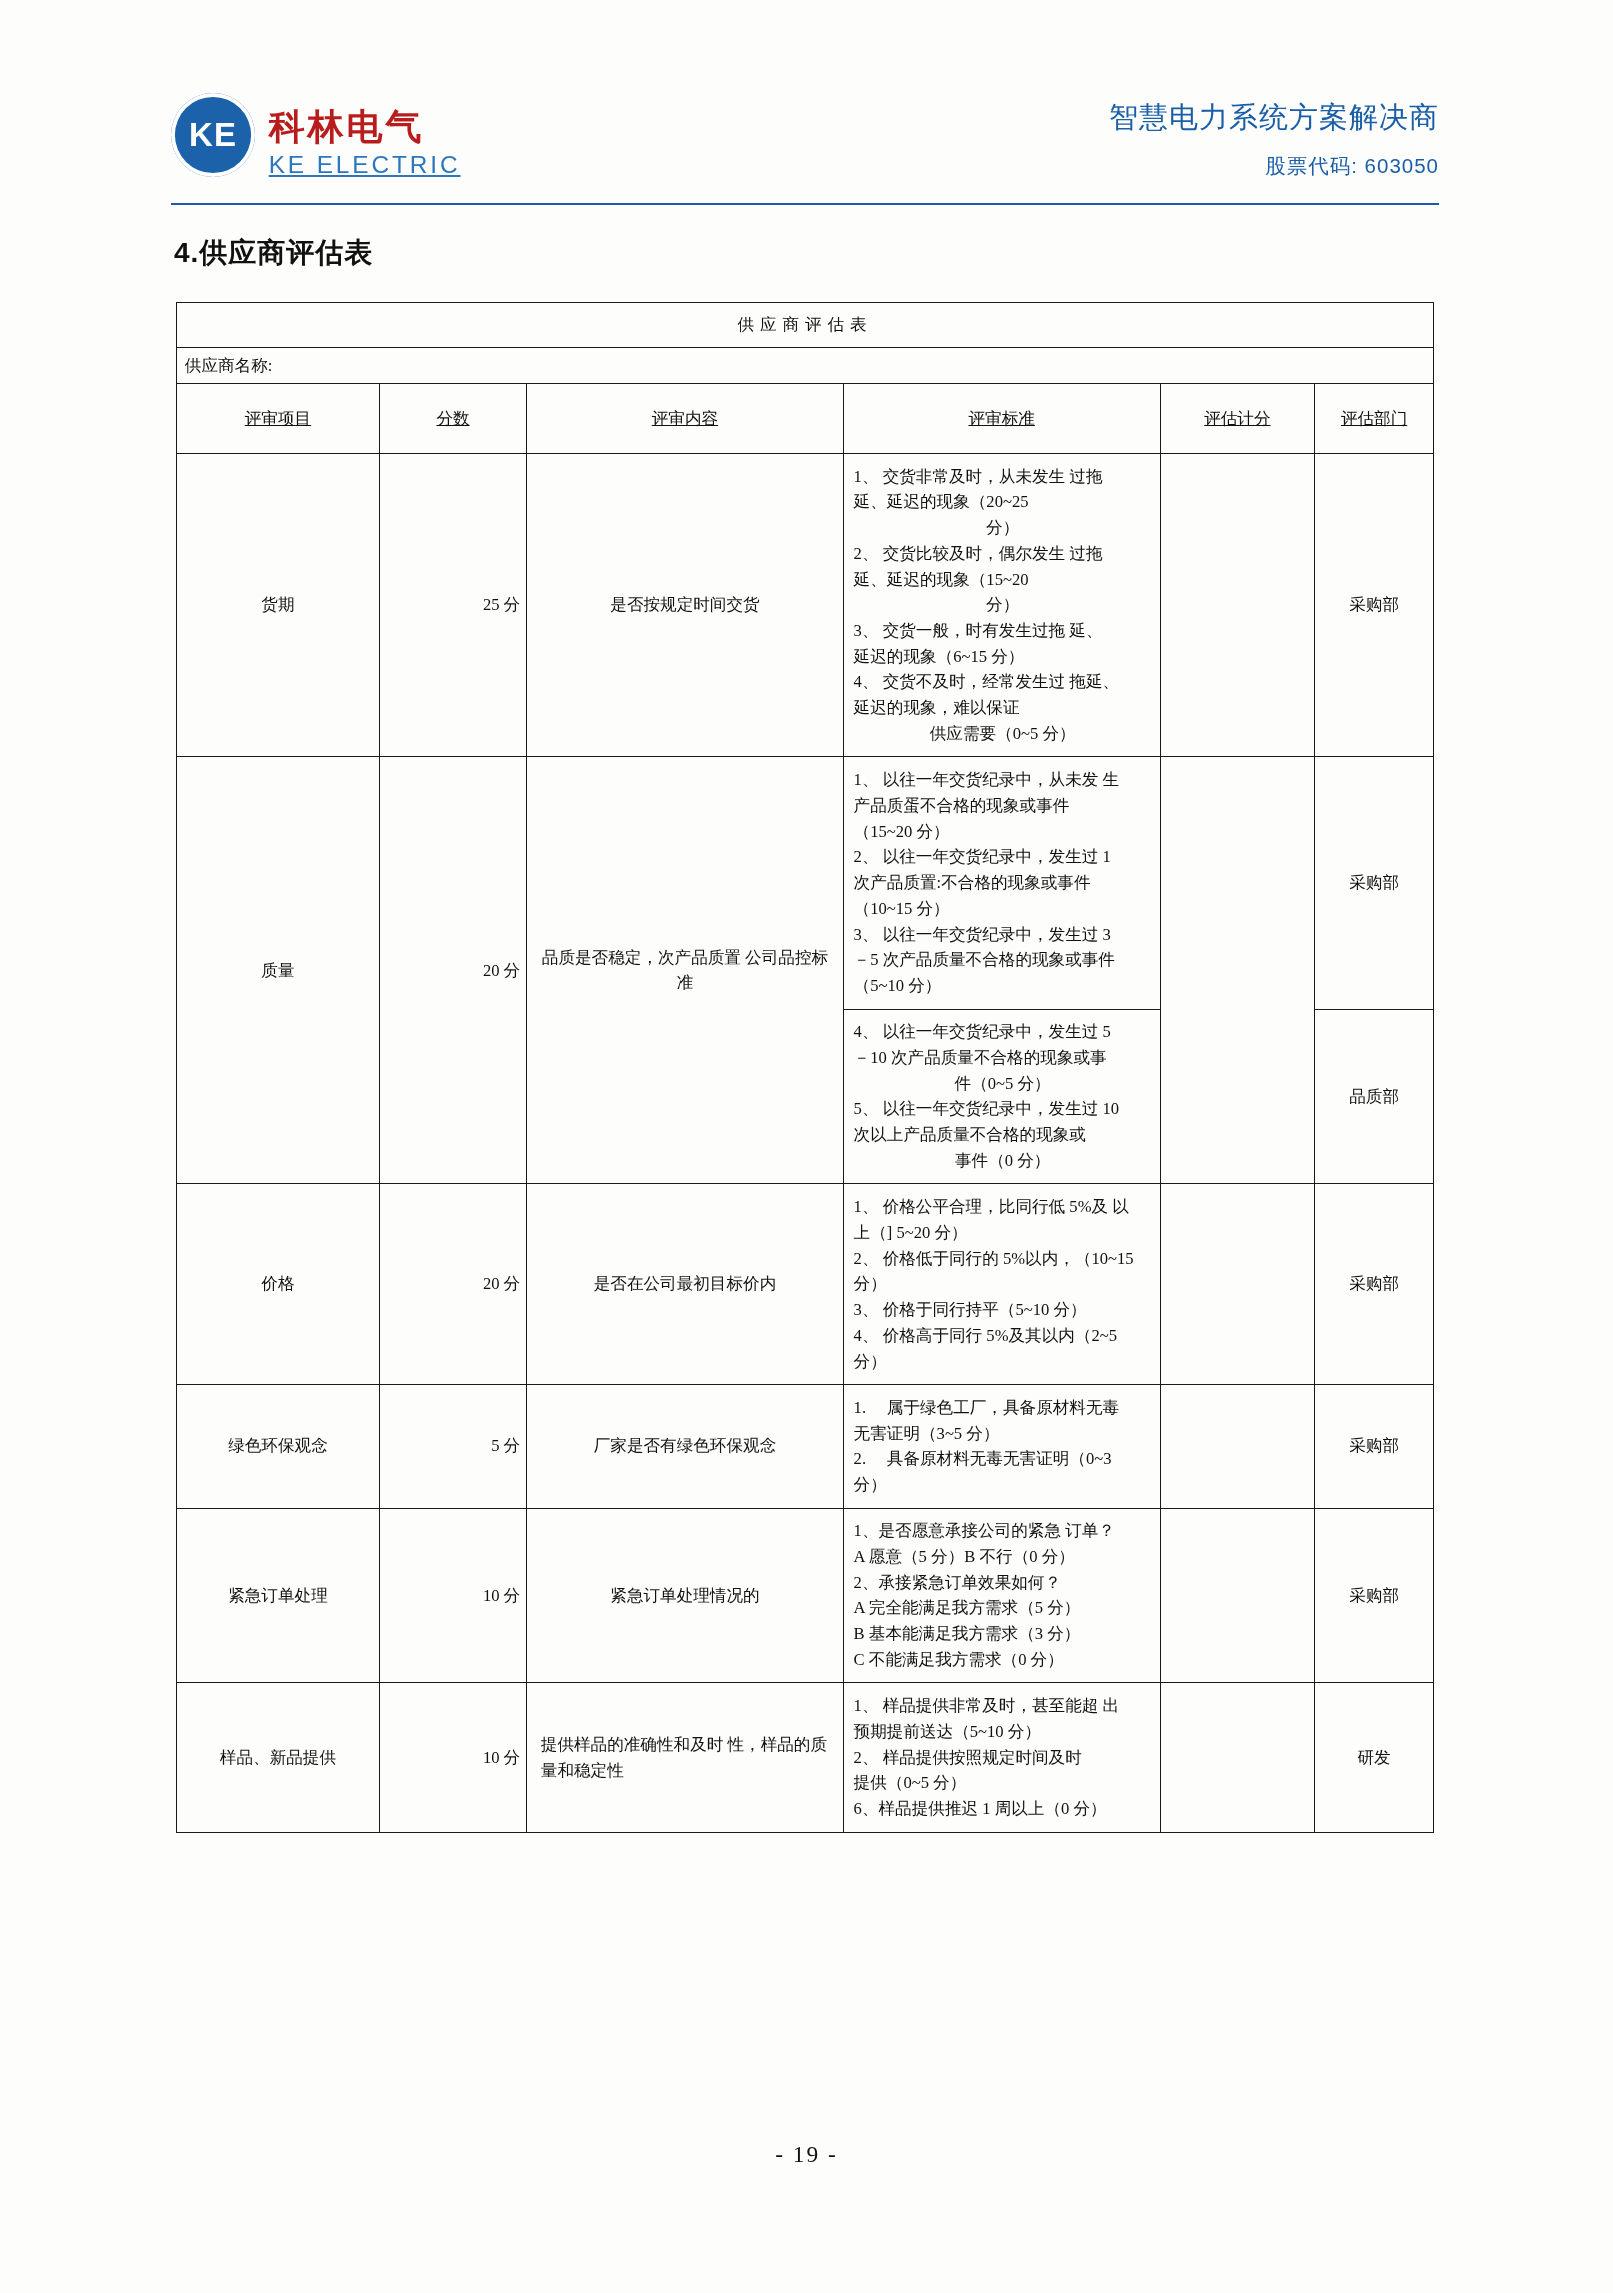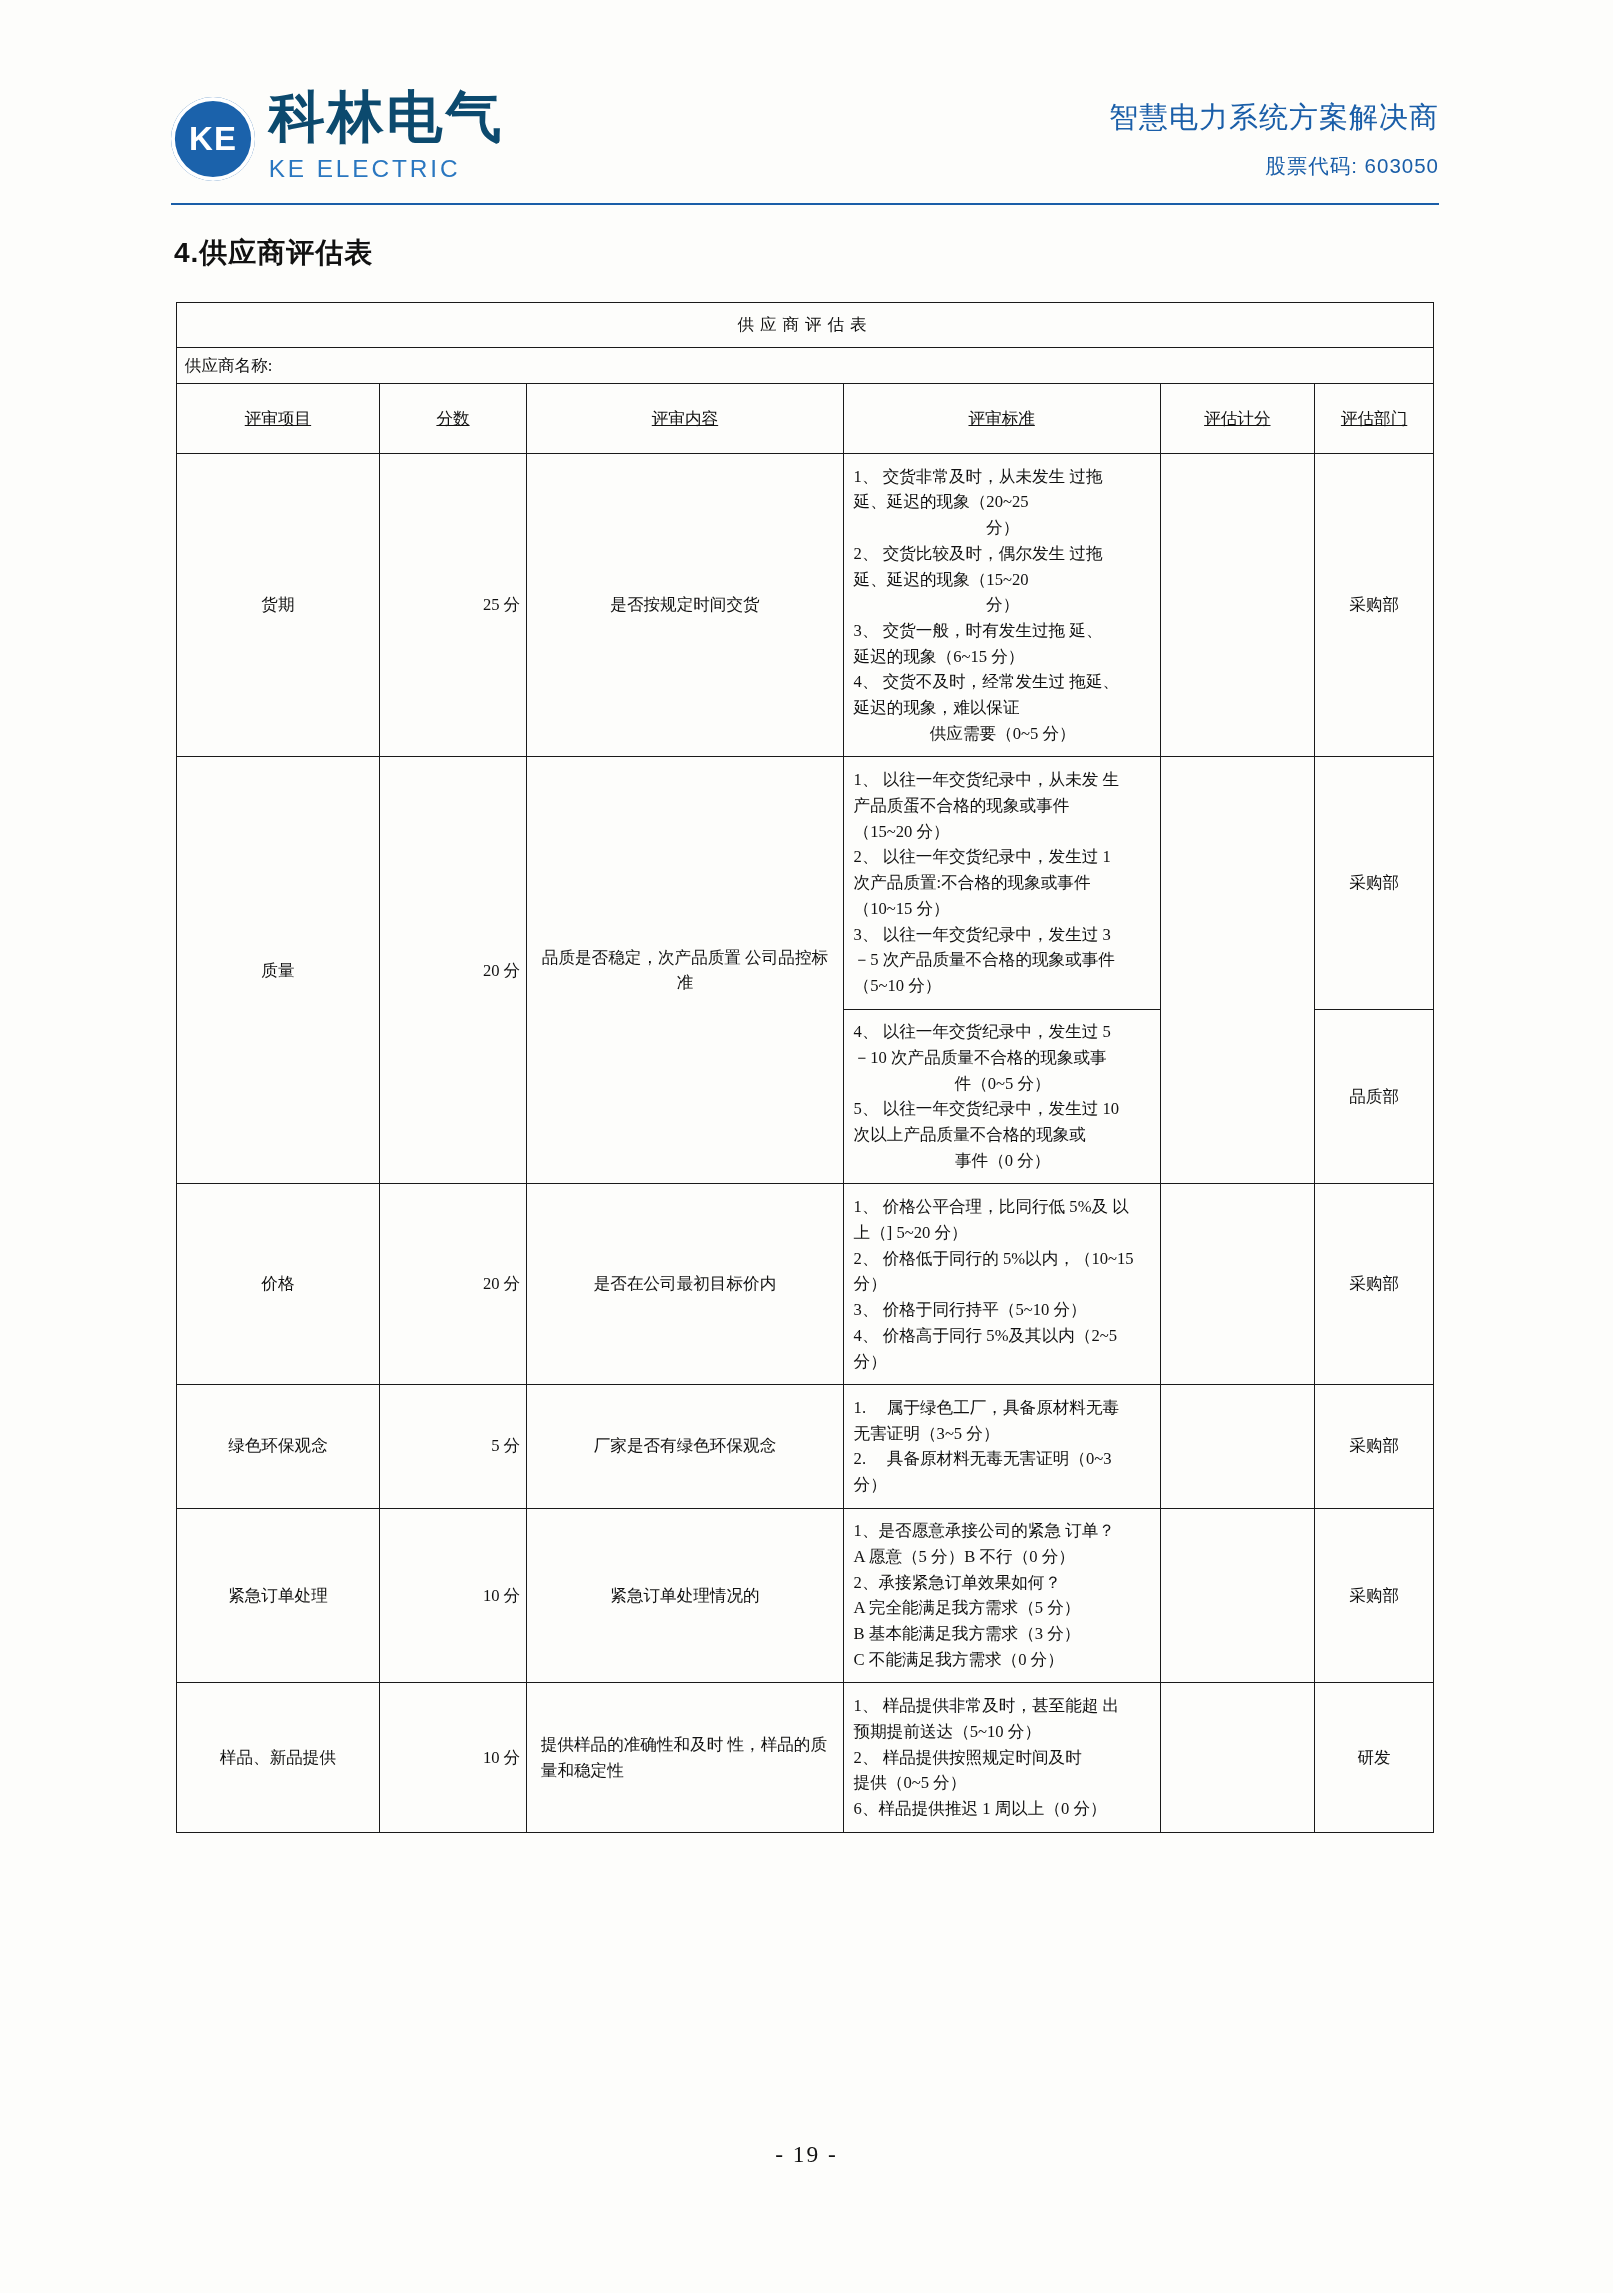--- a/index.html
+++ b/index.html
@@ -46,32 +46,33 @@
     font-weight: bold;
     font-size: 33px;
     letter-spacing: 1px;
     box-shadow: inset 0 0 0 3.9px #ffffff;
   }
   .logo-text {
     margin-left: 13.7px;
     line-height: 1;
   }
   .logo-cn {
-    font-family: Liberation Mono, monospace;
+    font-family: Liberation Serif, serif;
     font-weight: bold;
-    font-size: 56px;
-    color: #0c4a6e;
+    font-size: 36px;
+    color: #b91c1c;
     letter-spacing: 2.9px;
   }
   .logo-en {
     font-family: "Liberation Sans", sans-serif;
     font-size: 24.4px;
     color: #2a77c0;
     letter-spacing: 2.9px;
     margin-top: 7.8px;
+    text-decoration: underline;
   }
   .header-right {
     position: absolute;
     right: 0;
     top: 5px;
     text-align: right;
     font-family: "Liberation Sans", sans-serif;
   }
   .slogan {
     font-size: 29px;

